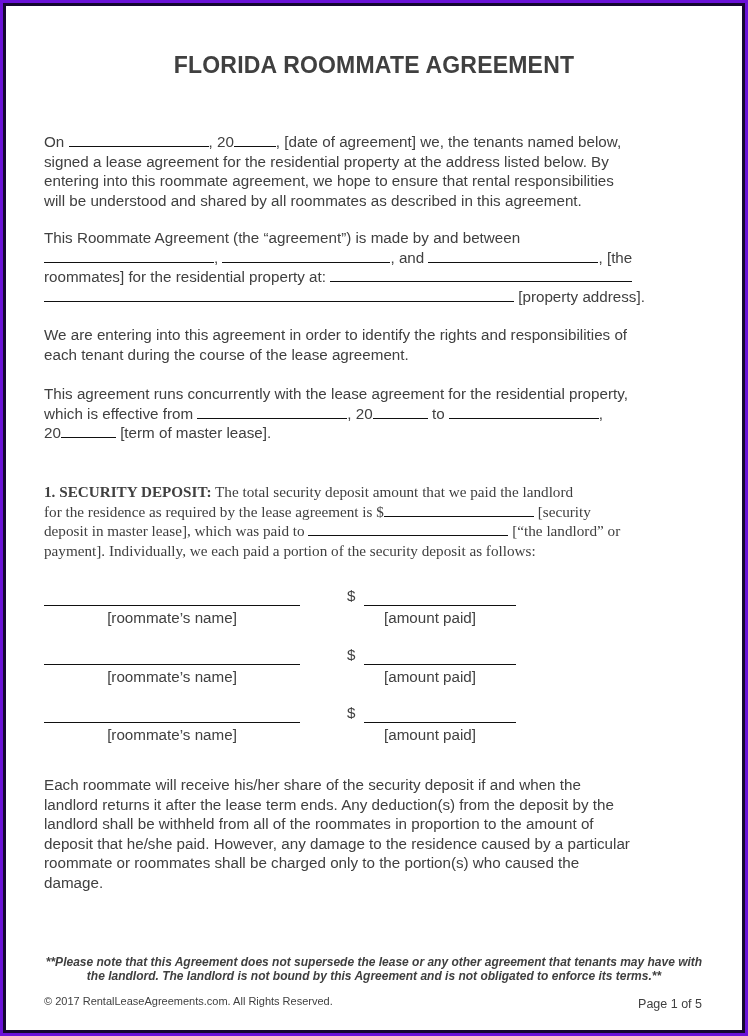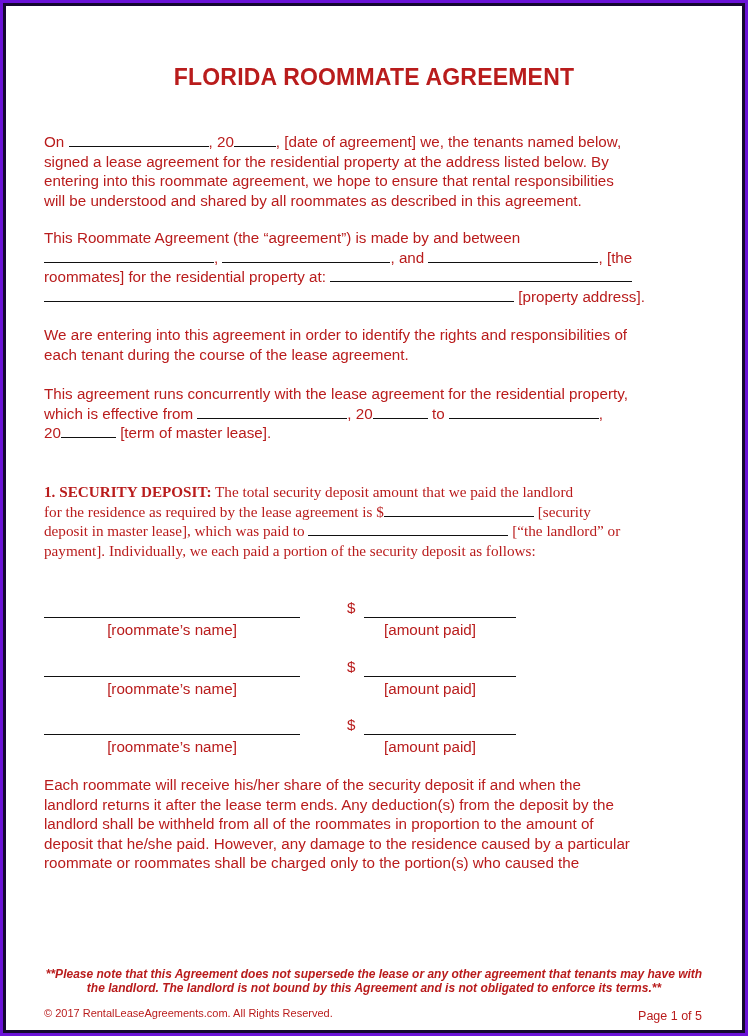--- a/index.html
+++ b/index.html
@@ -1,20 +1,20 @@
 <!DOCTYPE html>
 <html><head>
 <meta charset="utf-8">
 <style>
   html, body { margin:0; padding:0; }
   body { width:748px; height:1036px; background:#6a12d8; position:relative; overflow:hidden; }
   .frame { position:absolute; left:3px; top:3px; width:742px; height:1030px; border:3px solid #140830; box-sizing:border-box; background:#fff; }
-  .page { position:absolute; left:0; top:16px; width:736px; height:732px; font-family:"Liberation Sans", sans-serif; color:#b91c1c; font-size:15.2px; }
+  .page { position:absolute; left:0; top:4px; width:736px; height:732px; font-family:"Liberation Sans", sans-serif; color:#404040; font-size:15.2px; }
   .title { position:absolute; left:0; width:736px; top:42px; text-align:center; font-weight:bold; font-size:23px; letter-spacing:0.2px; }
-  .p { position:absolute; left:38px; width:660px; line-height:19.5px; }
+  .p { position:absolute; left:38px; width:660px; line-height:19.5px;margin-top:12px; }
   .blank { display:inline-block; border-bottom:1px solid #111; height:14px; vertical-align:baseline; }
   .sigrow { position:absolute; left:38px; width:480px; height:40px; }
   .sigline { position:absolute; border-bottom:1.3px solid #111; }
   .siglabel { position:absolute; text-align:center; }
   .note { position:absolute; left:0; width:736px; text-align:center; font-size:12px; font-style:italic; font-weight:bold; line-height:13.5px; top:946px; }
   .copy { position:absolute; left:38px; top:985px; font-size:11px;text-align:right; }
   .pgnum { position:absolute; right:40px; top:987px; font-size:12.5px; }
   b { font-weight:bold; }
 </style>
 </head>
@@ -78,20 +78,21 @@
     <div class="sigline" style="left:320px; top:18px; width:152px;"></div>
     <div class="siglabel" style="left:320px; top:22px; width:132px;">[amount paid]</div>
   </div>
 
   <div class="p" style="top:753px;">
     <div>Each roommate will receive his/her share of the security deposit if and when the</div>
     <div>landlord returns it after the lease term ends. Any deduction(s) from the deposit by the</div>
     <div>landlord shall be withheld from all of the roommates in proportion to the amount of</div>
     <div>deposit that he/she paid. However, any damage to the residence caused by a particular</div>
     <div>roommate or roommates shall be charged only to the portion(s) who caused the</div>
+    <div>damage.</div>
   </div>
 
   <div class="note">
     <div>**Please note that this Agreement does not supersede the lease or any other agreement that tenants may have with</div>
     <div>the landlord. The landlord is not bound by this Agreement and is not obligated to enforce its terms.**</div>
   </div>
   <div class="copy">© 2017 RentalLeaseAgreements.com. All Rights Reserved.</div>
   <div class="pgnum">Page 1 of 5</div>
 
 </div>

